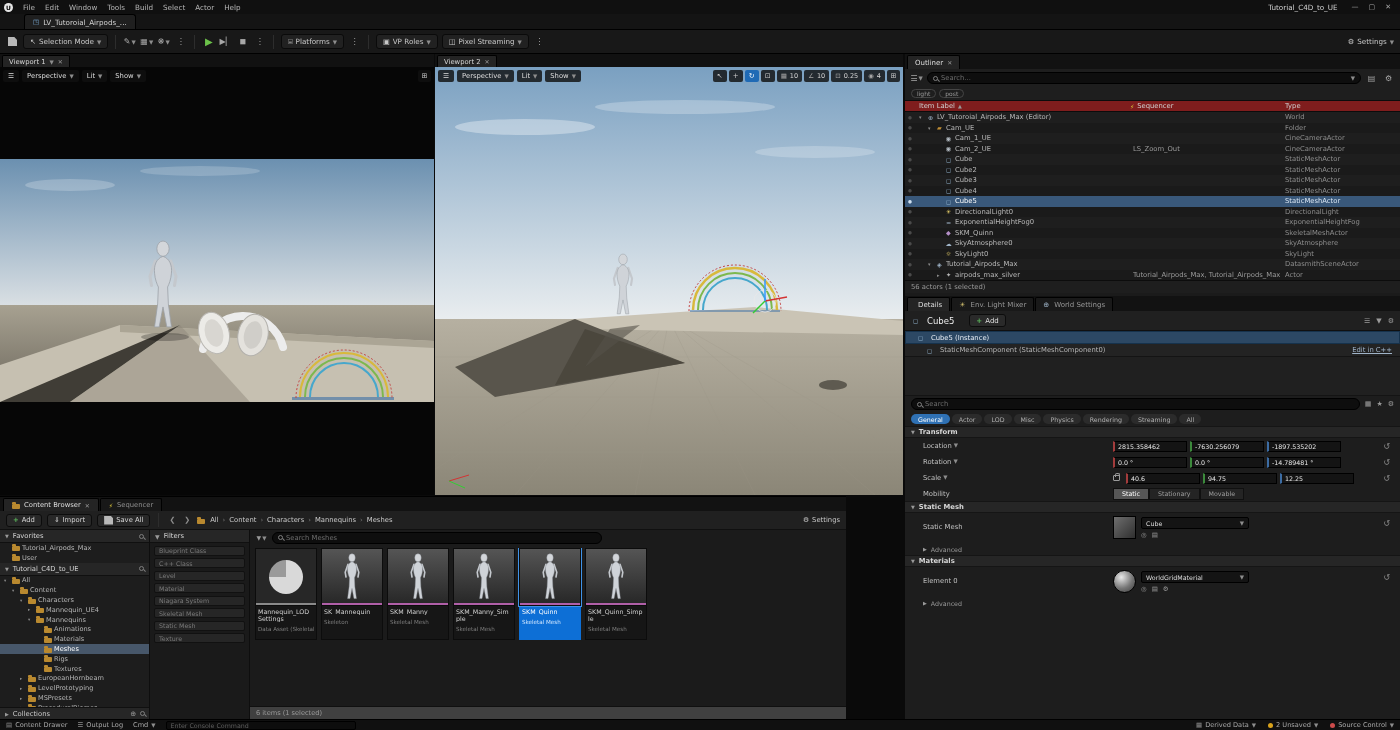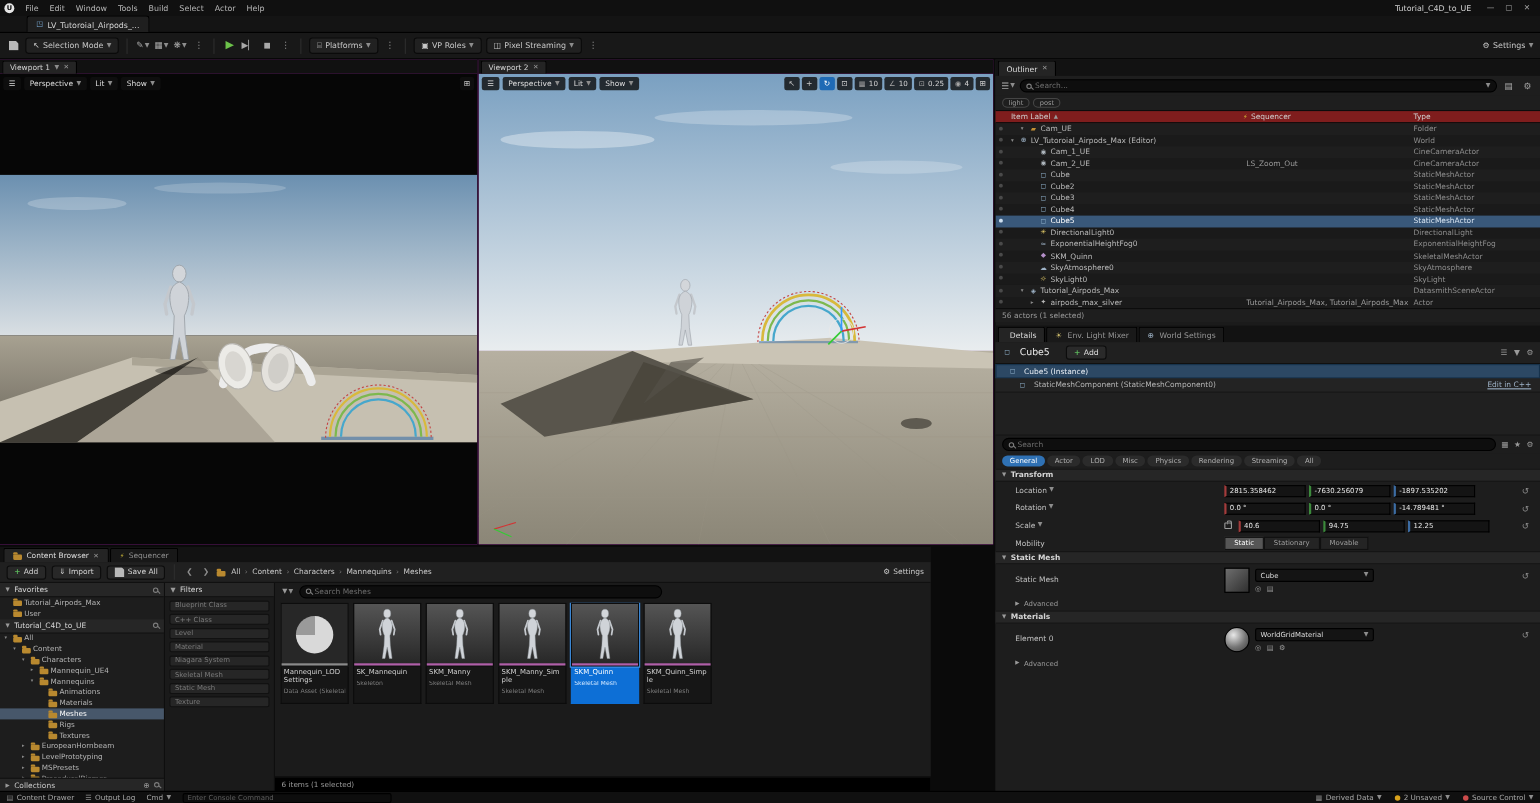--- a/index.html
+++ b/index.html
@@ -174,21 +174,21 @@
   .tile[data-kind="chart"] .tile-thumb{background:#272727}
   .tile[data-kind="chart"] .tile-thumb::after{background:#8a8a8a}
   .tile.selected .tile-thumb{outline:1px solid #3f93e8}
   .pie{width:34px;height:34px;border-radius:50%;background:conic-gradient(#d9d9d9 0 270deg,#9a9a9a 270deg 360deg)}
   .tile-label{background:#161616;border:1px solid #0c0c0c;border-top:none;padding:2px 2px 1px;height:34px}
   .tile.selected .tile-label{background:#0d6fd6;border-color:#0d6fd6}
   .tile-name{font-size:6.3px;color:#d0d0d0;line-height:1.15;max-height:15px;overflow:hidden;word-break:break-all}
   .tile.selected .tile-name{color:#fff}
   .tile-type{font-size:5.6px;color:#7e7e7e;margin-top:4px;white-space:nowrap;overflow:hidden}
   .tile.selected .tile-type{color:#cfe6ff}
-  .assets-status{position:absolute;bottom:0;left:0;right:0;height:13px;display:flex;align-items:center;padding:0 6px;font-size:6.6px;color:#9a9a9a;background:#000000;border-top:1px solid #101010}
+  .assets-status{position:absolute;bottom:0;left:0;right:0;height:13px;display:flex;align-items:center;padding:0 6px;font-size:6.6px;color:#9a9a9a;background:#404040;border-top:1px solid #101010}
 
   
   #statusbar{position:absolute;left:0;right:0;bottom:0;height:11px;background:#101010;border-top:1px solid #000;display:flex;align-items:center;gap:10px;padding:0 6px;font-size:6.6px;color:#a8a8a8}
   .sb-item{display:flex;gap:3px;align-items:center}
   .sb-gly{font-size:6.5px;color:#8d8d8d}
   .cmd-input{width:190px;height:9px;background:#0d0d0d;border:1px solid #000;border-radius:2px;color:#8a8a8a;font-size:6.3px;padding:0 4px;outline:none}
   .cmd-input::placeholder{color:#5f5f5f}
   .sb-right{margin-left:auto;display:flex;gap:12px;align-items:center}
   .dot-red{width:5px;height:5px;border-radius:50%;background:#cc4b4b}
   .dot-amber{width:5px;height:5px;border-radius:50%;background:#d9a21b}
@@ -475,36 +475,36 @@
             <span class="sort">▲</span>
           </span>
         <span class="colh-seq">
             <span class="bolt">⚡</span>
             <span>Sequencer</span>
           </span>
         <span class="colh-type">Type</span>
       </div>
       <div class="ol-rows">
 
+          <div class="ol-row" style="--indent: 0;">
+            <span class="ol-eye">●</span>
+            <span class="ol-arrow">▾</span>
+            <span class="oli" data-icon="world-icon"></span>
+            <span class="ol-label">LV_Tutoroial_Airpods_Max (Editor)</span>
+            <span class="ol-seq"></span>
+            <span class="ol-type">World</span>
+          </div>
+
           <div class="ol-row" style="--indent: 1;">
             <span class="ol-eye">●</span>
             <span class="ol-arrow">▾</span>
             <span class="oli" data-icon="folder-icon"></span>
             <span class="ol-label">Cam_UE</span>
             <span class="ol-seq"></span>
             <span class="ol-type">Folder</span>
-          </div>
-
-          <div class="ol-row" style="--indent: 0;">
-            <span class="ol-eye">●</span>
-            <span class="ol-arrow">▾</span>
-            <span class="oli" data-icon="world-icon"></span>
-            <span class="ol-label">LV_Tutoroial_Airpods_Max (Editor)</span>
-            <span class="ol-seq"></span>
-            <span class="ol-type">World</span>
           </div>
 
           <div class="ol-row" style="--indent: 2;">
             <span class="ol-eye">●</span>
             <span class="ol-arrow"></span>
             <span class="oli" data-icon="camera-icon"></span>
             <span class="ol-label">Cam_1_UE</span>
             <span class="ol-seq"></span>
             <span class="ol-type">CineCameraActor</span>
           </div>

